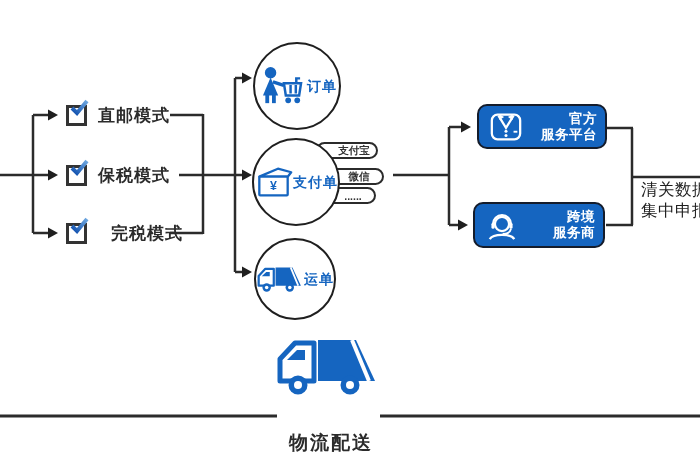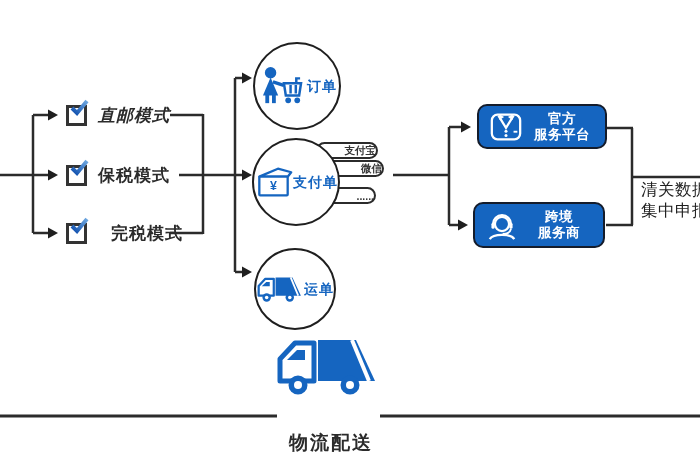--- a/index.html
+++ b/index.html
@@ -11,30 +11,30 @@
   .mode-row{position:absolute;display:flex;align-items:center;gap:11px;height:24px;}
   .checkbox{position:relative;width:15px;height:15px;border:3px solid #333;background:#fff;flex:0 0 auto;}
   .checkbox svg{position:absolute;left:0px;top:-8px;overflow:visible;}
   .mode-label{font-size:17px;font-weight:bold;color:#2b2b2b;letter-spacing:1px;white-space:nowrap;}
   
   .circle{position:absolute;background:#fff;border:2px solid #1f1f1f;border-radius:50%;
           display:flex;align-items:center;justify-content:center;z-index:2;}
   .circle-label{color:var(--blue);font-weight:bold;font-size:14px;margin-top:1px;letter-spacing:1px;white-space:nowrap;}
   
   .pill{position:absolute;border:2px solid #2b2b2b;border-radius:10px;background:#fff;z-index:1;
-        font-size:10.5px;color:#333;display:flex;align-items:center;justify-content:flex-end;
+        font-size:10.5px;color:#333;display:flex;align-items:center;justify-content:center;
         font-weight:600;padding-left:14px;box-sizing:border-box;white-space:nowrap;}
   
   .merge-label{position:absolute;font-size:17px;color:#333;line-height:21px;font-weight:500;letter-spacing:1px;}
   .result-label{position:absolute;font-size:16.5px;color:#1f1f1f;line-height:21px;font-weight:500;
                 letter-spacing:0.5px;white-space:nowrap;}
   
   .bluebox{position:absolute;background:var(--blue);border:2.5px solid #141c2b;border-radius:10px;
            display:flex;align-items:center;gap:4px;padding:0 8px 0 10px;box-sizing:border-box;z-index:2;}
-  .bluebox .txt{flex:1;text-align:center;color:#fff;font-weight:bold;font-size:13.5px;line-height:16px;letter-spacing:0.5px;}
+  .bluebox .txt{flex:1;text-align:right;color:#fff;font-weight:bold;font-size:13.5px;line-height:16px;letter-spacing:0.5px;}
   
   .logistics-label{position:absolute;font-size:19px;font-weight:bold;color:#2b2b2b;letter-spacing:2px;white-space:nowrap;}
 </style>
 </head>
 <body>
 
 <div id="canvas">
 
   <svg class="abs" width="700" height="470" style="left:0;top:0;z-index:0;">
     <defs>
@@ -73,21 +73,21 @@
       <polygon points="58,115 48,109.5 48,120.5"></polygon>
       <polygon points="58,233 48,227.5 48,238.5"></polygon>
       <polygon points="252,175 242,169.5 242,180.5"></polygon>
       <polygon points="252,78 242,72.5 242,83.5"></polygon>
       <polygon points="252,272 242,266.5 242,277.5"></polygon>
       <polygon points="471,127 461,121.5 461,132.5"></polygon>
       <polygon points="468,225 458,219.5 458,230.5"></polygon>
     </g>
   </svg>
 
-  <div class="mode-row" style="left:66px;top:103px;font-style:italic;">
+  <div class="mode-row" style="left:66px;top:103px;">
     <span class="checkbox">
       <svg width="21" height="15" viewBox="0 0 21 15">
           <polyline points="3,8 8,13 18,1" stroke="url(#chk)" stroke-width="4" fill="none"></polyline>
         </svg>
     </span>
     <span class="mode-label">直邮模式</span>
   </div>
   <div class="mode-row" style="left:66px;top:163px;align-items:center;">
     <span class="checkbox">
       <svg width="21" height="15" viewBox="0 0 21 15">
@@ -101,21 +101,21 @@
       <svg width="21" height="15" viewBox="0 0 21 15">
           <polyline points="3,8 8,13 18,1" stroke="url(#chk)" stroke-width="4" fill="none"></polyline>
         </svg>
     </span>
     <span class="mode-label">完税模式</span>
   </div>
 
   <div class="pill" style="left:316px;top:142px;width:62px;height:17px;">
     <span>支付宝</span>
   </div>
-  <div class="pill" style="left:320px;top:160px;width:64px;height:17px;">
+  <div class="pill" style="left:320px;top:168px;width:64px;height:17px;">
     <span>微信</span>
   </div>
   <div class="pill" style="left:316px;top:187px;width:60px;height:17px;">
     <span>......</span>
   </div>
 
   <div class="circle" style="left:253px;top:42px;width:84px;height:84px;">
     <svg width="50" height="40" viewBox="0 0 50 42">
       <g fill="#1565c0">
         <circle cx="13" cy="7" r="6"></circle>
@@ -141,21 +141,21 @@
     <svg width="46" height="36" viewBox="0 0 44 36">
       <g stroke="#1565c0" stroke-width="2.6" fill="#fff" stroke-linejoin="round">
         <polygon points="6,12 27,3 42,7 38,12"></polygon>
         <rect x="6" y="12" width="32" height="21" rx="1"></rect>
       </g>
       <text x="22" y="27" text-anchor="middle" font-size="14" font-weight="bold" fill="#1565c0">¥</text>
     </svg>
     <span class="circle-label">支付单</span>
   </div>
 
-  <div class="circle" style="left:254px;top:248px;width:78px;height:78px;">
+  <div class="circle" style="left:254px;top:238px;width:78px;height:78px;">
     <svg width="48" height="28" viewBox="0 0 108 62">
       <polygon points="44,5 82,5 101,46 44,46" fill="#1565c0"></polygon>
       <path d="M78,5 L95,46" stroke="#fff" stroke-width="4" fill="none"></path>
       <polygon points="6,24 21,8 40,8 40,46 6,46" fill="#fff" stroke="#1565c0" stroke-width="5" stroke-linejoin="round"></polygon>
       <polygon points="13,25 23,15 31,15 31,25" fill="#1565c0"></polygon>
       <circle cx="24" cy="50" r="9.5" fill="#1565c0"></circle>
         <circle cx="24" cy="50" r="4" fill="#fff"></circle>
       <circle cx="76" cy="50" r="9.5" fill="#1565c0"></circle>
         <circle cx="76" cy="50" r="4" fill="#fff"></circle>
     </svg>

